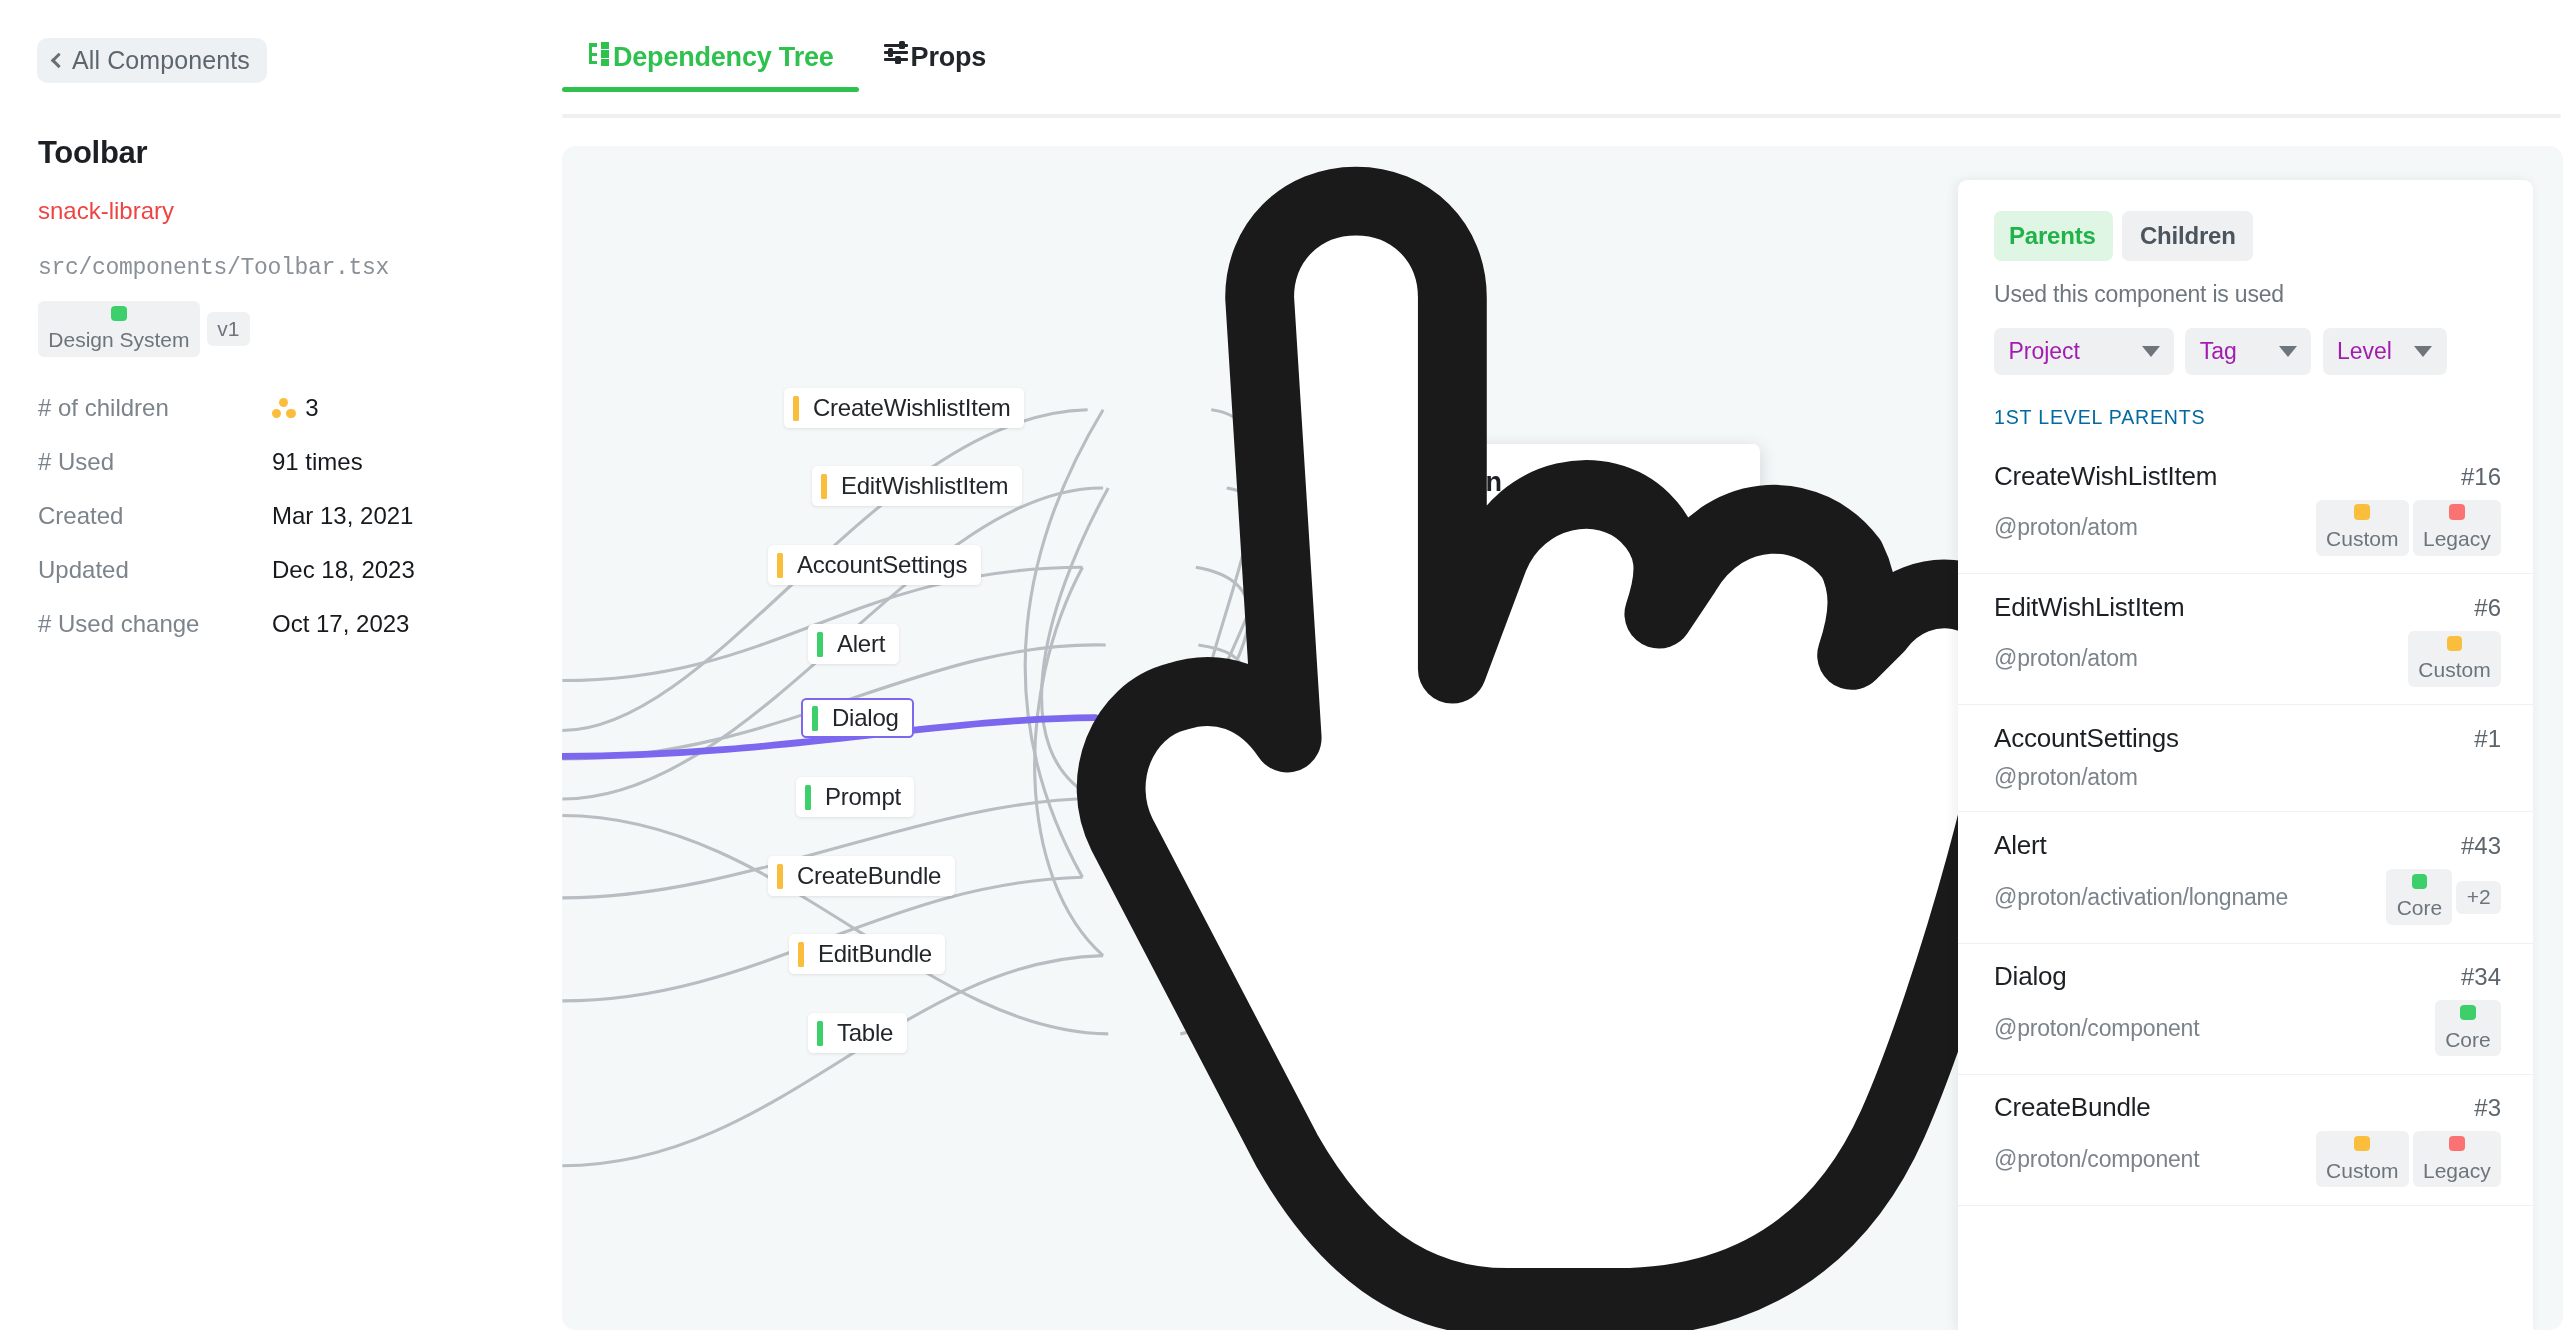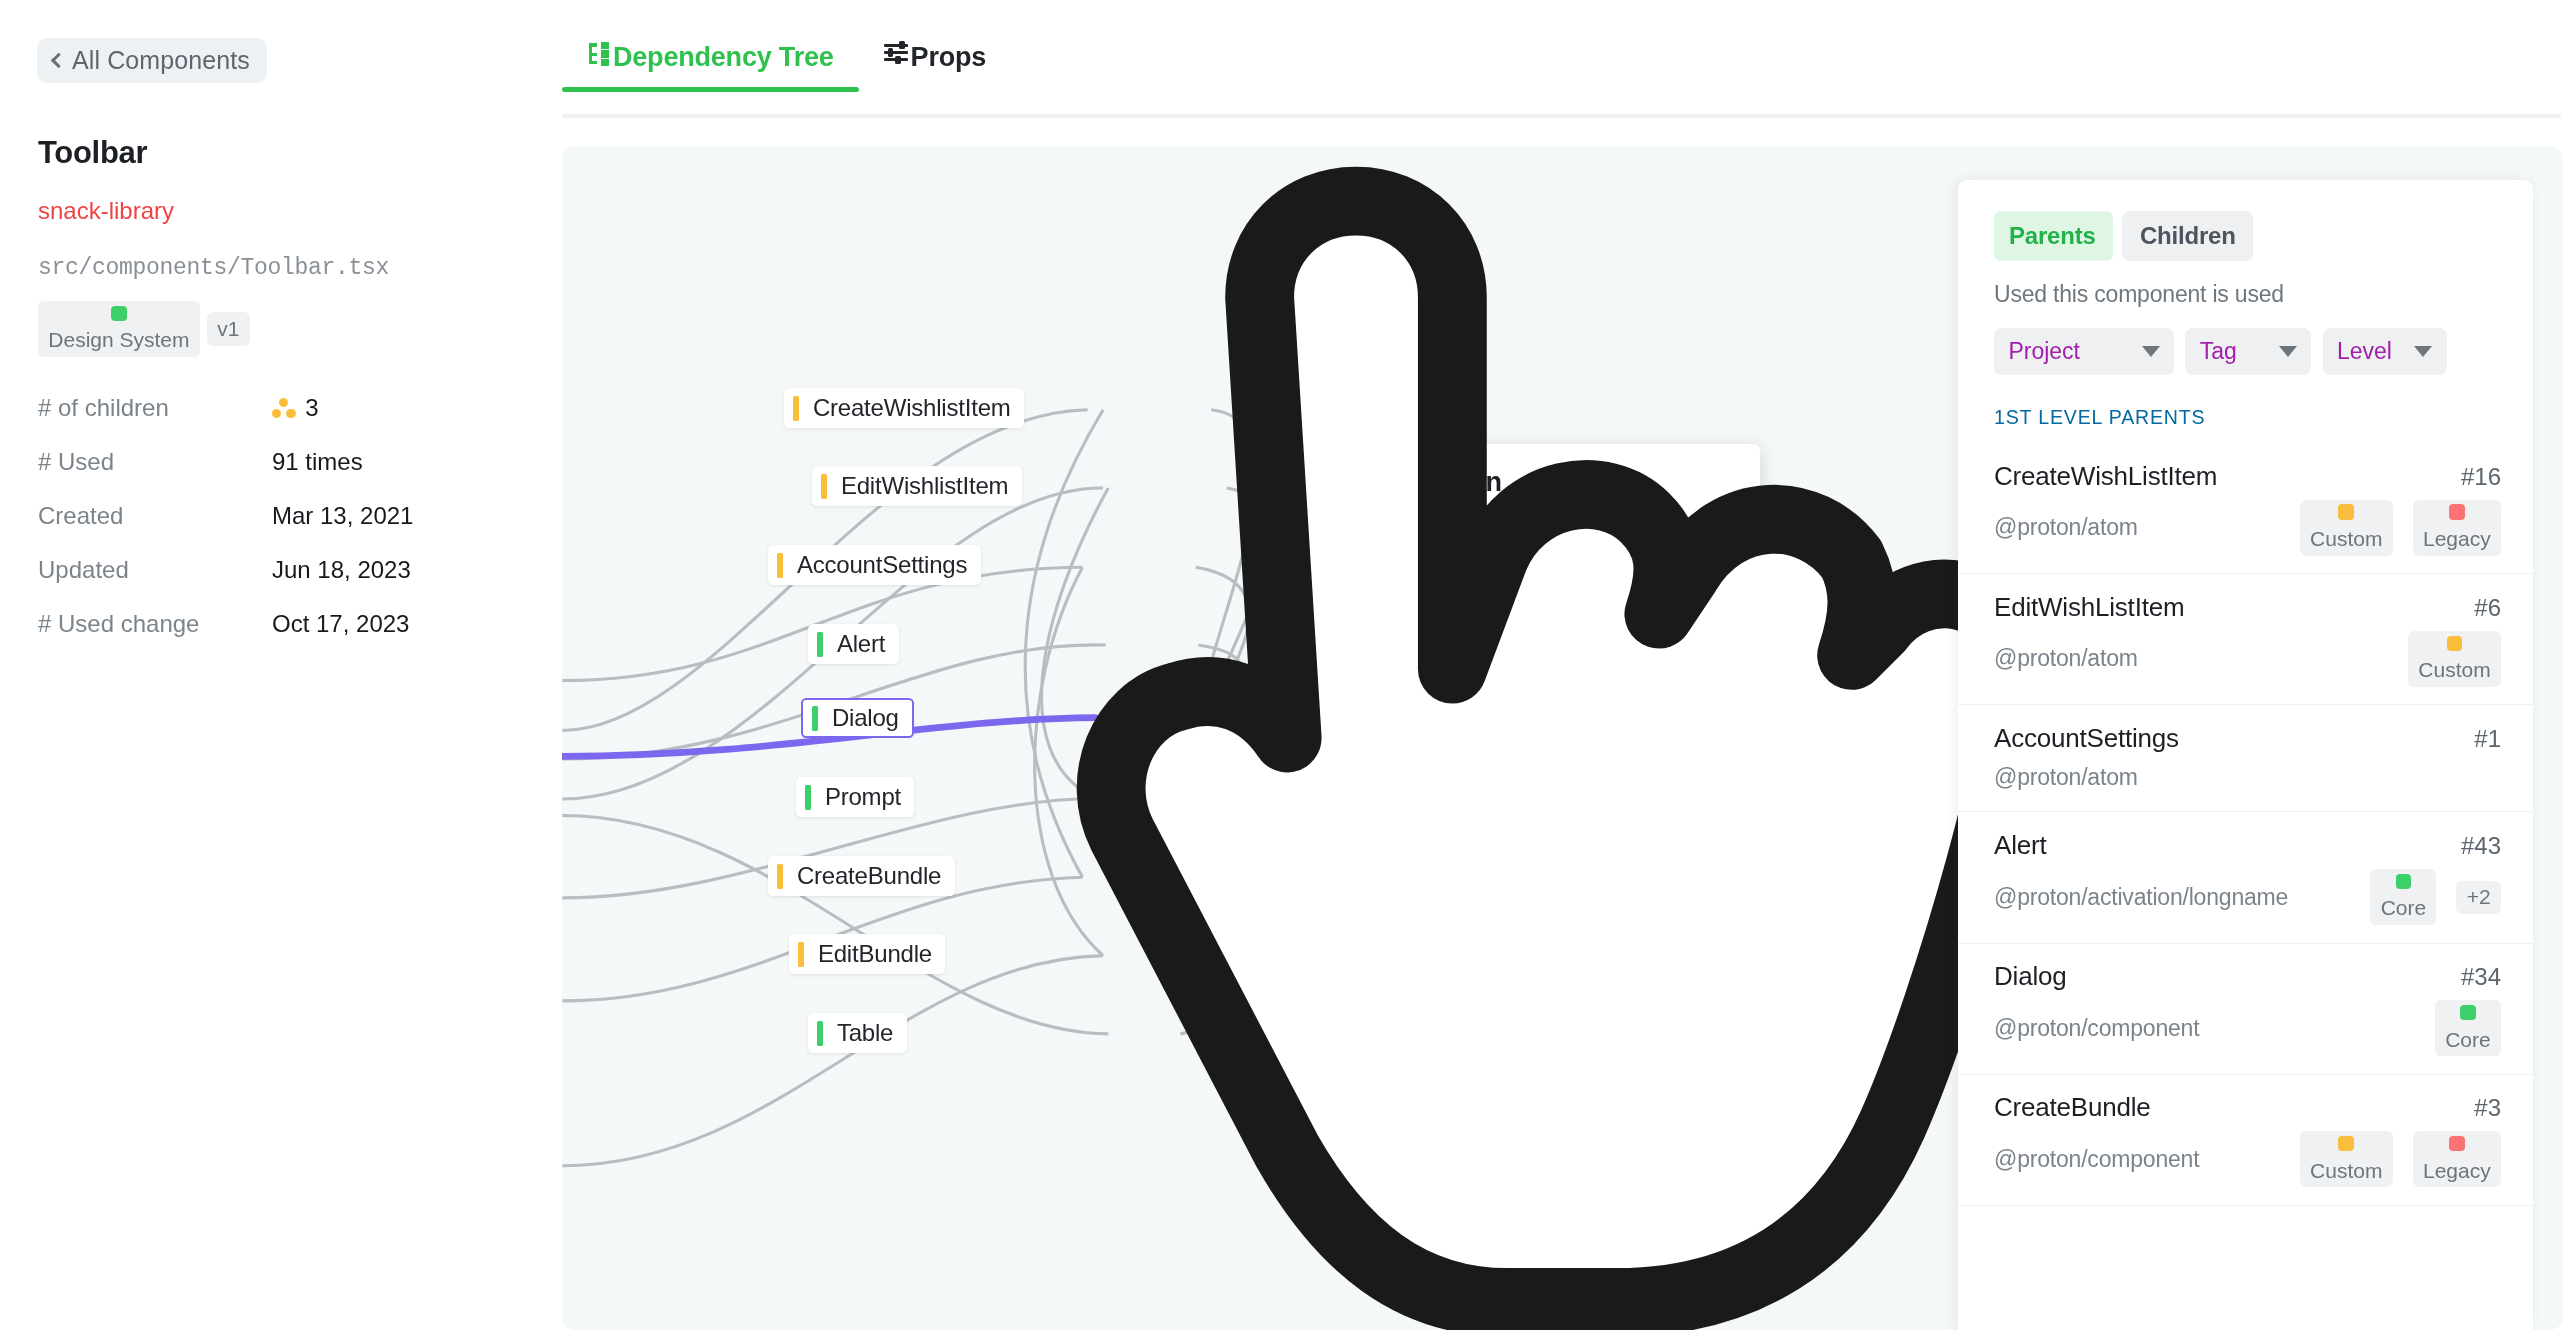--- a/index.html
+++ b/index.html
@@ -181,21 +181,21 @@
 
   .sect-h { margin:31px 0 0 36px; font-size:19.6px; font-weight:400; letter-spacing:0.8px; color:#0369a1; }
 
   .plist { margin-top:14.4px; }
   .prow { padding:17.5px 32px 17.5px 36px; border-bottom:1.5px solid #eef0f2; }
   .prow .r1 { display:flex; align-items:baseline; justify-content:space-between; }
   .prow .pname { font-size:26px; color:#1c2024; letter-spacing:-0.2px; }
   .prow .pnum  { font-size:24px; color:#5c646c; }
   .prow .r2 { display:flex; align-items:center; justify-content:space-between; margin-top:8.2px; min-height:32px; }
   .prow .ppkg { font-size:23px; color:#7b838b; letter-spacing:-0.2px; }
-  .prow .ptags{ display:flex; gap:20px; align-items:center; }
+  .prow .ptags{ display:flex; gap:4px; align-items:center; }
 </style>
 </head>
 <body>
 
 <div class="page">
 
   <div class="sidebar">
 
     <button class="back-btn">
       <span class="chev"></span>
@@ -231,21 +231,21 @@
       <div class="meta-row">
         <div class="meta-k"># Used</div>
         <div class="meta-v">91 times</div>
       </div>
       <div class="meta-row">
         <div class="meta-k">Created</div>
         <div class="meta-v">Mar 13, 2021</div>
       </div>
       <div class="meta-row">
         <div class="meta-k">Updated</div>
-        <div class="meta-v">Jun 18, 2023</div>
+        <div class="meta-v">Dec 18, 2023</div>
       </div>
       <div class="meta-row">
         <div class="meta-k"># Used change</div>
         <div class="meta-v">Oct 17, 2023</div>
       </div>
     </div>
   </div>
 
   <div class="tabs-rule"></div>
   <div class="tabs">

